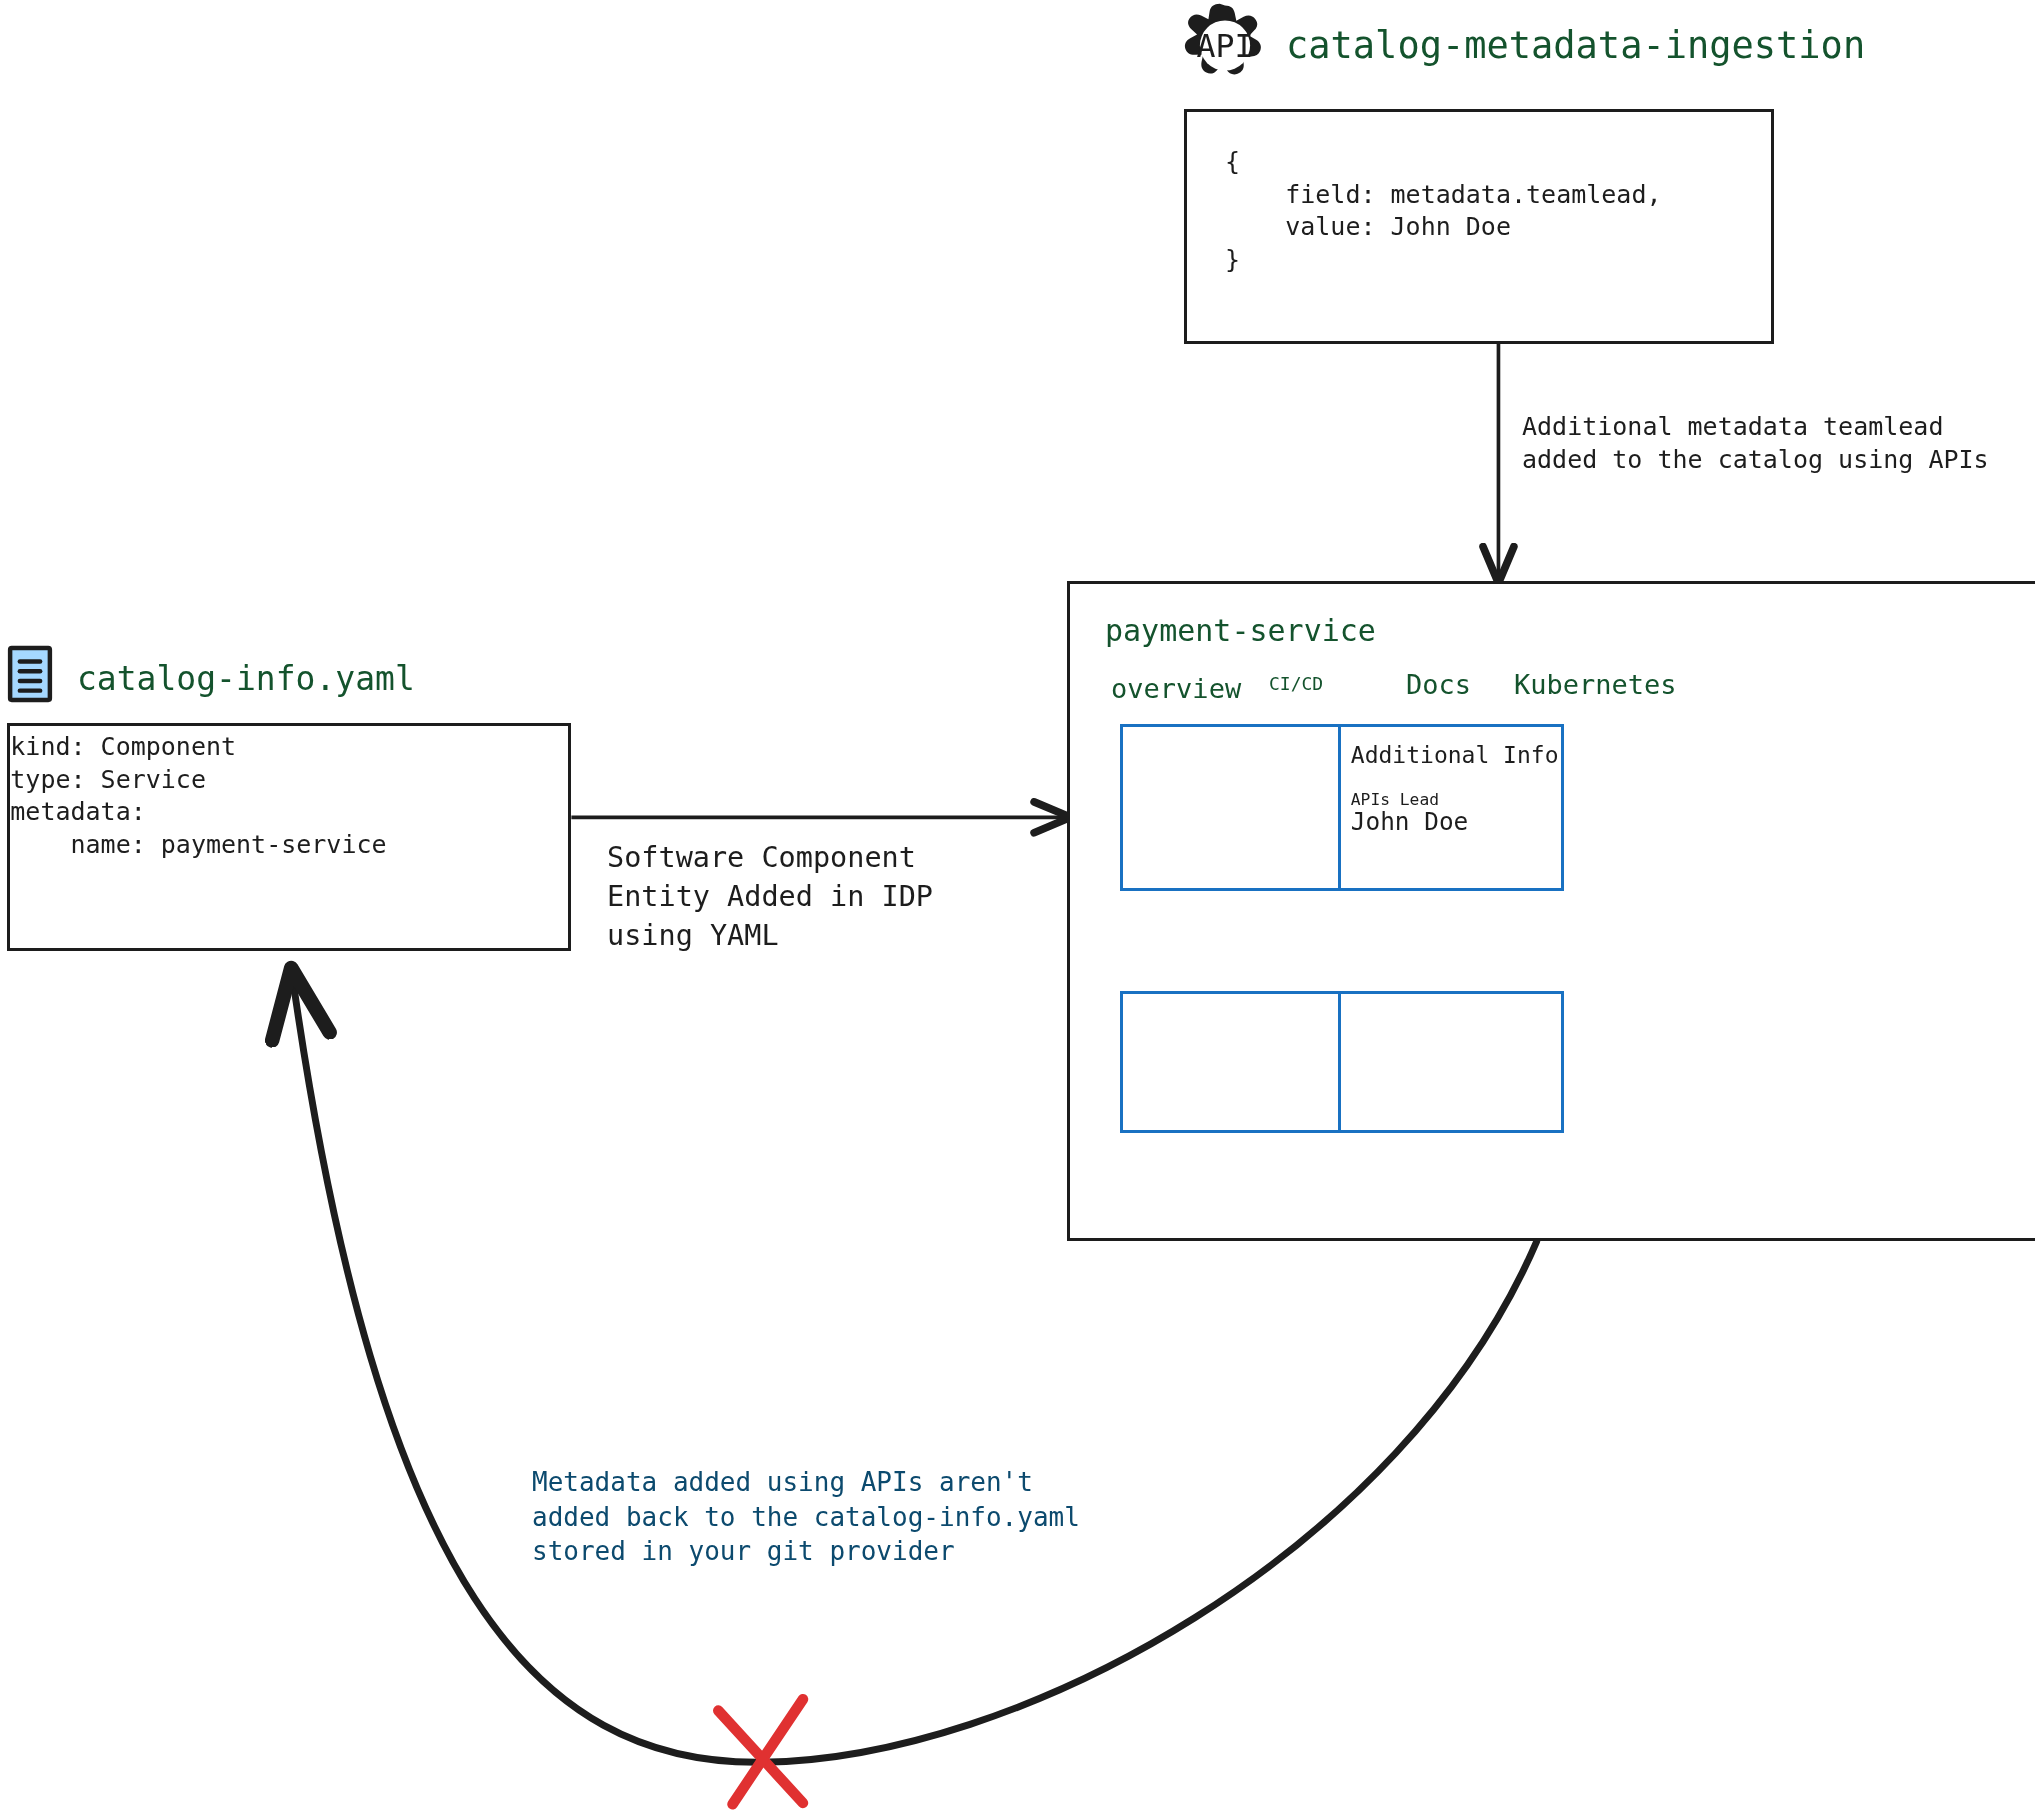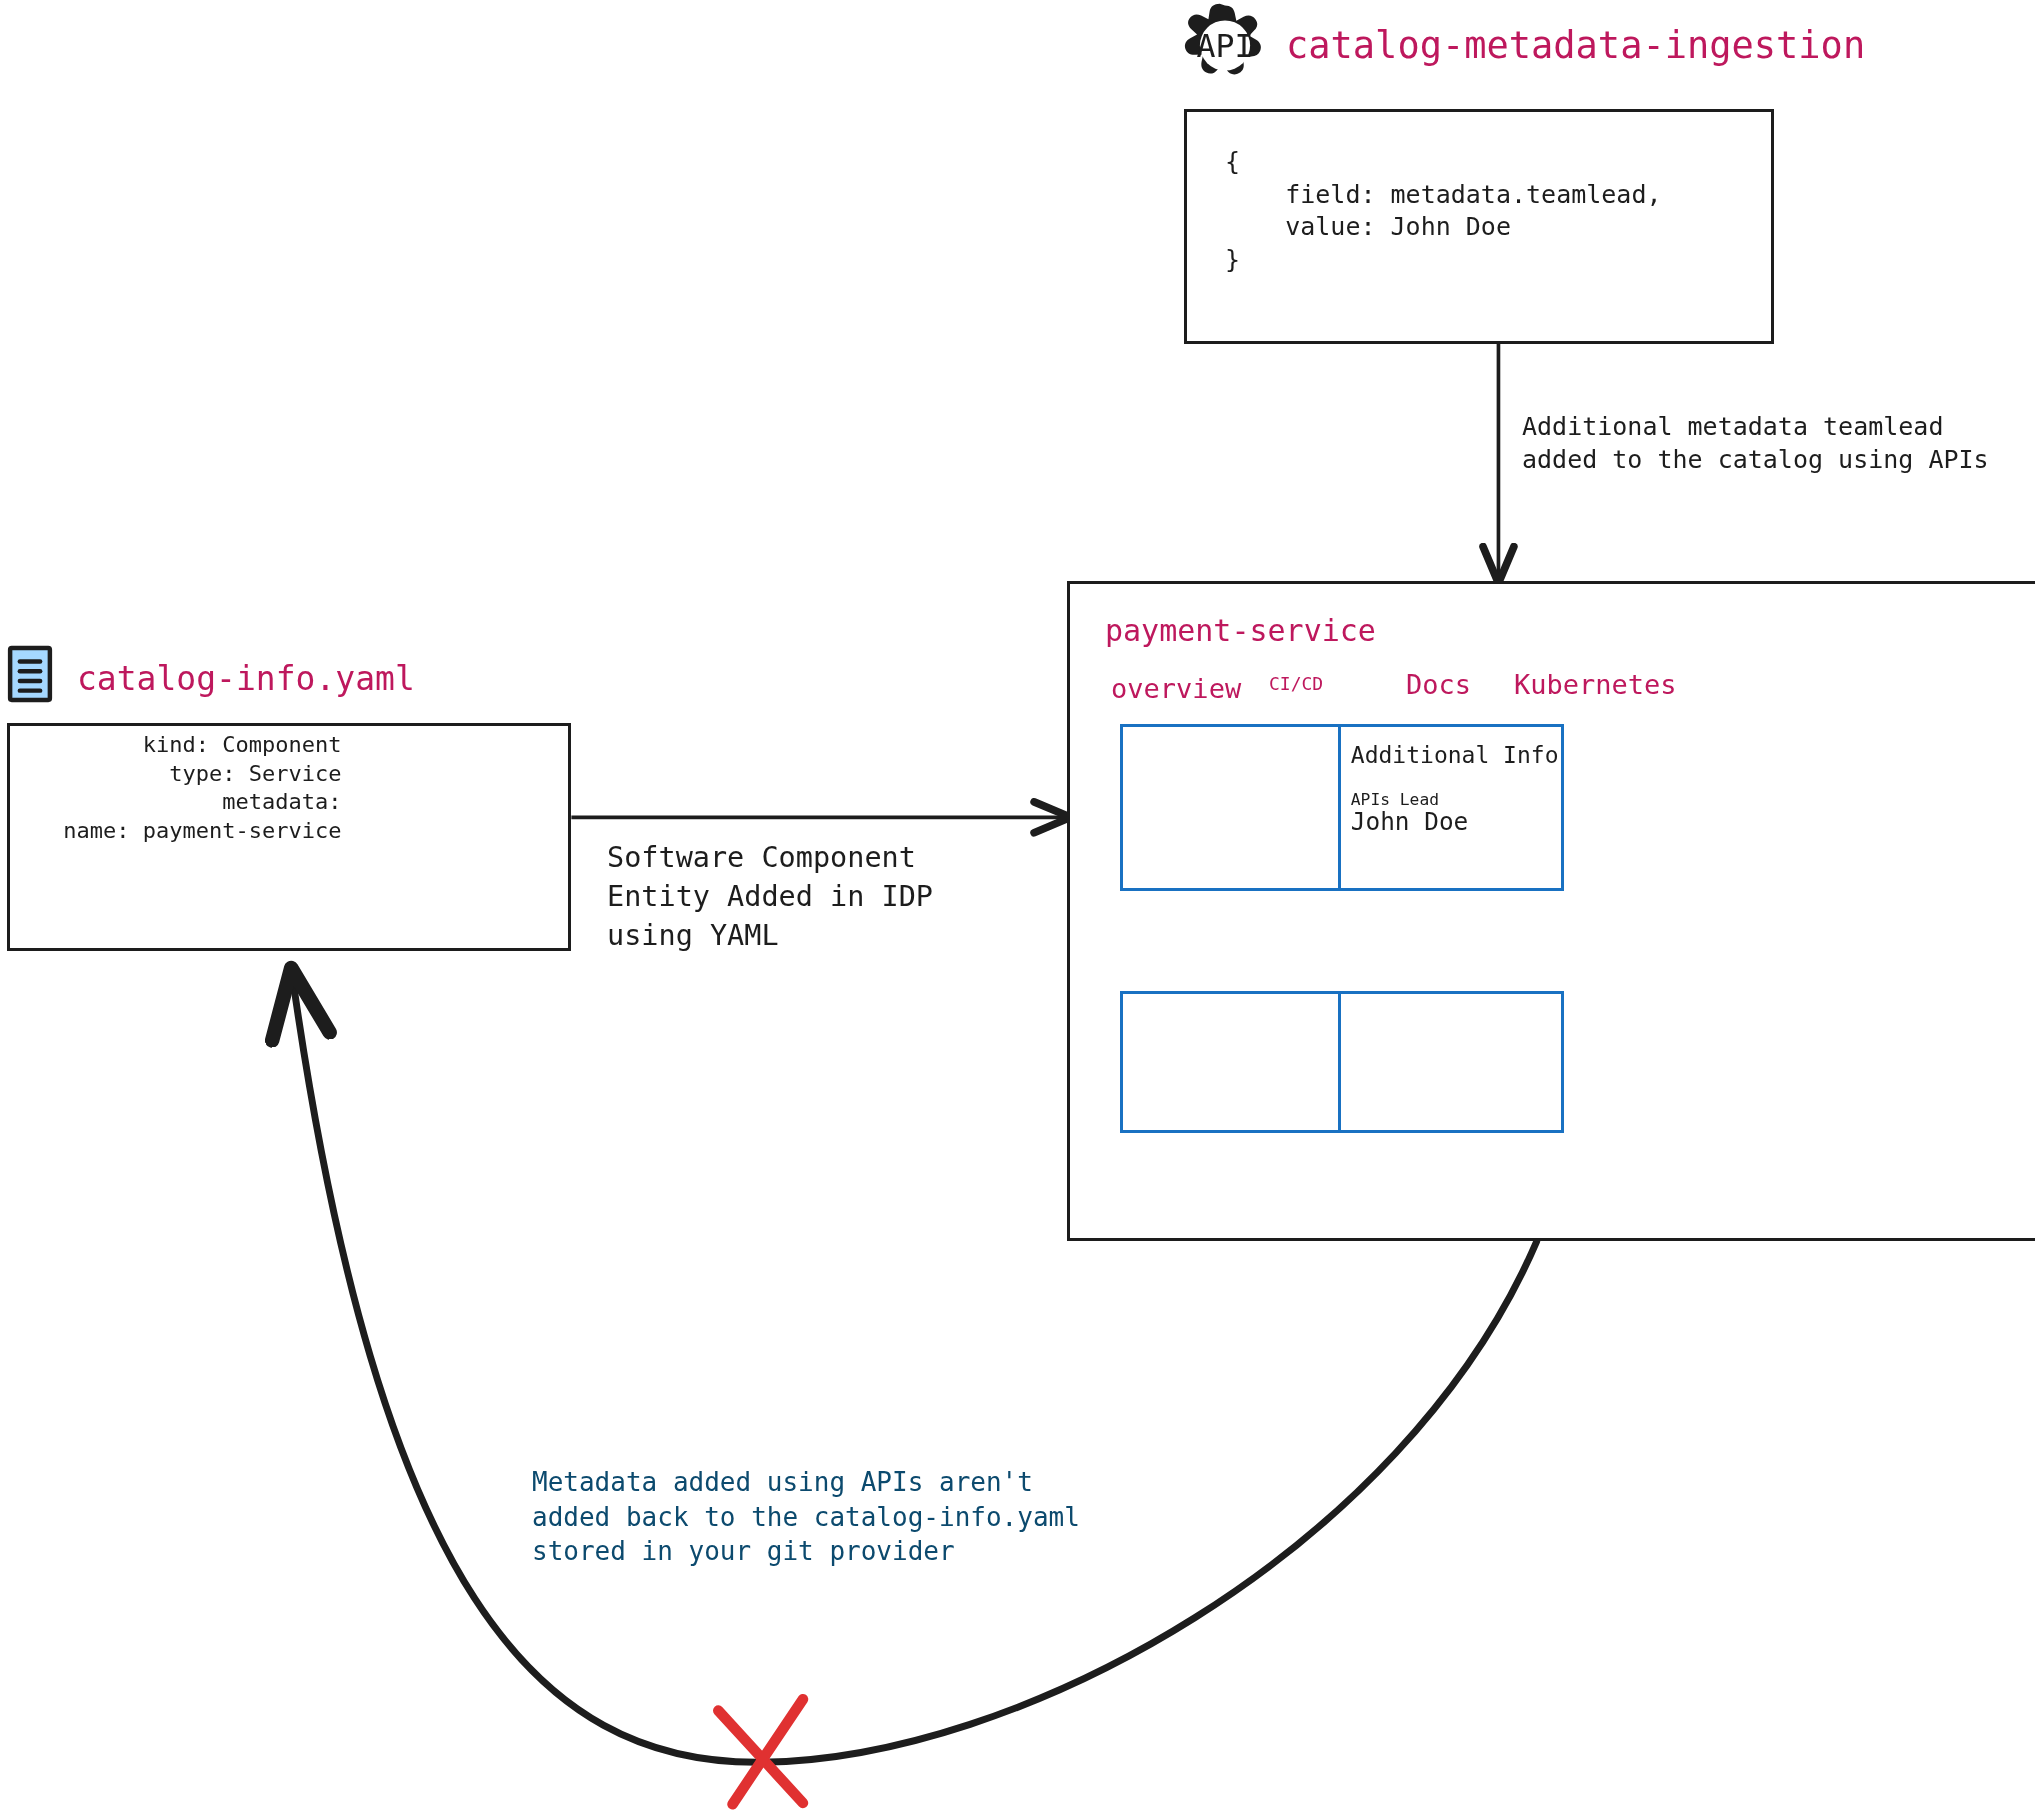--- a/index.html
+++ b/index.html
@@ -22,21 +22,21 @@
 
   
   .mono {
     font-family: "DejaVu Sans Mono", monospace;
     color: #1d1d1d;
     white-space: pre;
     line-height: 1.30;
   }
   .blue-label {
     font-family: "DejaVu Sans Mono", monospace;
-    color: #be185d;
+    color: #14532d;
     white-space: pre;
     font-weight: 400;
   }
   .red-note {
     font-family: "DejaVu Sans Mono", monospace;
     color: #0c4a6e;
     white-space: pre;
     line-height: 1.33;
   }
 
@@ -129,21 +129,21 @@
       <line x1="31" y1="38" x2="81" y2="38" stroke="#1d1d1d" stroke-width="11" stroke-linecap="round"></line>
       <line x1="31" y1="62" x2="81" y2="62" stroke="#1d1d1d" stroke-width="11" stroke-linecap="round"></line>
       <line x1="31" y1="86" x2="81" y2="86" stroke="#1d1d1d" stroke-width="11" stroke-linecap="round"></line>
       <line x1="31" y1="110" x2="81" y2="110" stroke="#1d1d1d" stroke-width="11" stroke-linecap="round"></line>
     </svg>
   </div>
 
   <div class="abs blue-label" style="left:77px; top:659px; font-size:33px;">catalog-info.yaml</div>
 
   <div class="abs box-black" style="left:7.3px; top:723px; width:564px; height:228px;">
-    <div class="mono" style="position:absolute; left:0px; top:5.3px; font-size:22px;text-align:right;">kind: Component
+    <div class="mono" style="position:absolute; left:0px; top:5.3px; font-size:25px;">kind: Component
 type: Service
 metadata:
     name: payment-service</div>
   </div>
 
   <div class="abs mono" style="left:607px; top:839px; font-size:28.5px; line-height:1.36;">Software Component
 Entity Added in IDP
 using YAML</div>
 
   <div class="abs box-black" style="left:1067px; top:581px; width:1035px; height:660px;">

